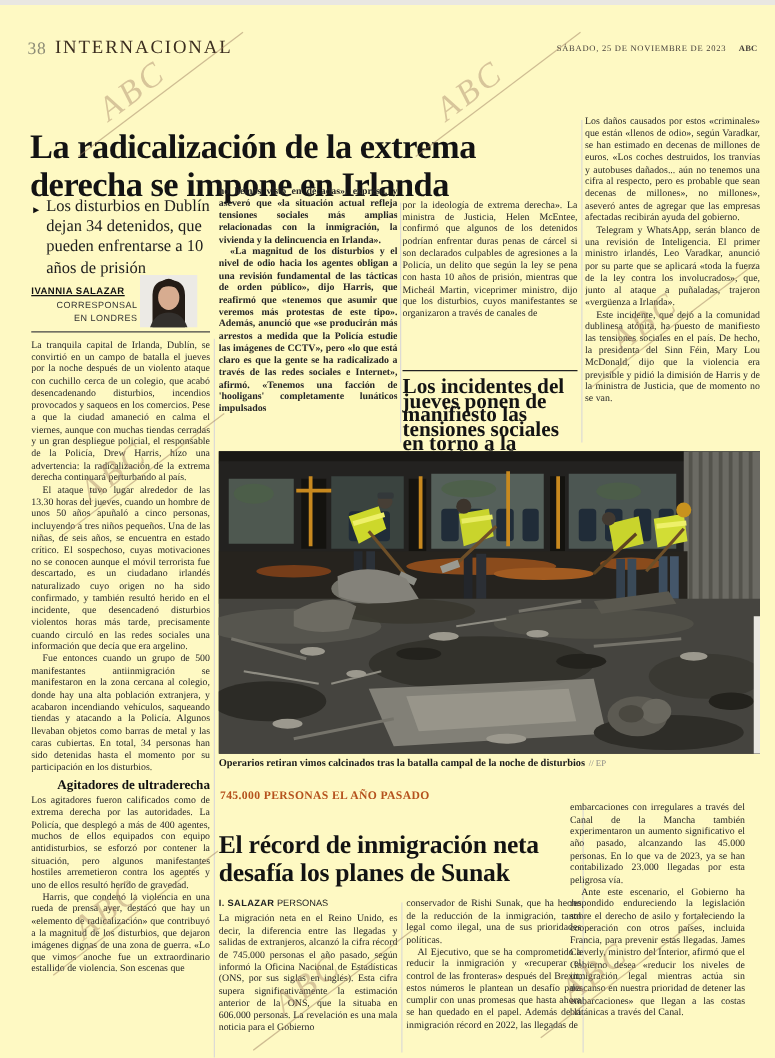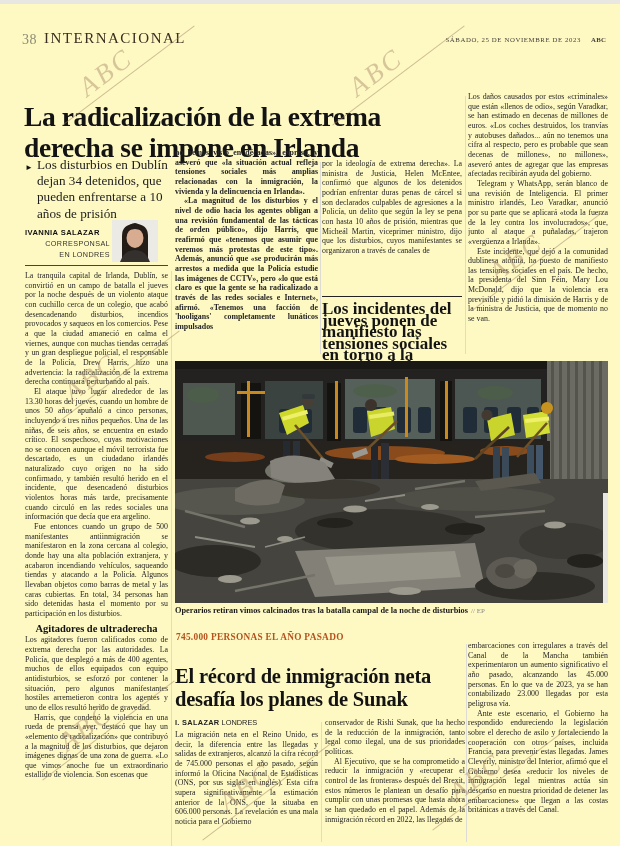--- a/index.html
+++ b/index.html
@@ -14,34 +14,34 @@
   .dateline b{margin-left:10px;letter-spacing:.2px;}
 
   
   .headline{left:24px;top:80px;width:436px;font-size:27.5px;line-height:30.5px;
             font-weight:bold;color:#131313;letter-spacing:-.4px;}
   .standfirst{left:25px;top:153px;width:150px;font-size:13.2px;line-height:16.2px;
               color:#1c1c1c;padding-left:12px;}
   .standfirst .arr{position:absolute;left:0;top:3px;font-size:8px;color:#111;}
   .byline{left:25px;top:224px;width:85px;}
   .by-name{font-family:"Liberation Sans",sans-serif;font-size:7.6px;font-weight:bold;
-           letter-spacing:.4px;color:#111;}
+           letter-spacing:.4px;color:#111;text-decoration:underline;}
   .by-role{font-family:"Liberation Sans",sans-serif;font-size:7.2px;letter-spacing:.4px;
            color:#333;margin-top:2px;text-align:right;}
   .portrait{left:112px;top:216px;width:46px;height:42px;}
   .byline-rule{left:25px;top:261px;width:143px;height:0;border-top:1px solid #444;}
 
   .body-col{font-size:7.9px;line-height:9.65px;text-align:justify;color:#262626;overflow:hidden;}
   .body-col p{margin:0;}
   .body-col p + p{text-indent:9px;}
   .col1{left:25px;top:267px;width:143px;height:575px;}
   .col2{left:175px;top:144px;width:143px;height:199px;font-weight:bold;}
   .col3{left:322px;top:155px;width:140px;height:110px;}
   .col4{left:468px;top:88px;width:140px;height:266px;}
-  .subhead{font-size:10.5px;font-weight:bold;color:#111;margin:5px 0 2px;text-align:center;}
+  .subhead{font-size:10.5px;font-weight:bold;color:#111;margin:5px 0 2px;text-align:right;}
 
   .pullquote{left:322px;top:292px;width:140px;}
   .pq-rule{width:140px;border-top:1.2px solid #222;margin-bottom:6px;}
   .pq-text{font-size:17px;line-height:11.6px;font-weight:bold;color:#141414;}
 
   
   .vrule{width:0;border-left:1px solid #dddbd5;}
 
   
   .photo{left:175px;top:357px;width:433px;height:242px;background:#3c3b37;}
@@ -50,21 +50,21 @@
   .caption .credit{color:#8a8a86;font-size:7px;margin-left:3px;}
 
   
   .kicker{left:176px;top:628px;font-size:9.3px;font-weight:bold;color:#b5521d;letter-spacing:.3px;}
   .headline2{left:175px;top:644px;width:300px;font-size:20.5px;line-height:23px;
              font-weight:bold;color:#131313;letter-spacing:-.2px;}
   .byline2{left:175px;top:714px;font-family:"Liberation Sans",sans-serif;font-size:7.4px;color:#222;}
   .byline2 b{letter-spacing:.3px;}
   .a2col1{left:175px;top:726px;width:143px;height:116px;}
   .a2col2{left:325px;top:714px;width:140px;height:128px;}
-  .a2col3{left:468px;top:637px;width:140px;height:200px;}
+  .a2col3{left:456px;top:637px;width:140px;height:200px;}
 
   
   .wm{position:absolute;width:130px;height:95px;pointer-events:none;}
   .wm::before{content:"";position:absolute;left:-14px;top:46px;width:165px;height:0;
               border-top:1.5px solid rgba(160,128,98,.5);transform:rotate(-37deg);}
   .wm span{position:absolute;left:16px;top:28px;font-family:"Liberation Serif",serif;
            font-style:italic;font-size:27px;letter-spacing:3px;color:rgba(168,134,104,.45);
            display:inline-block;transform:rotate(-37deg);}
 </style>
 </head>
@@ -293,21 +293,21 @@
   </svg>
 
   <div class="abs caption">
     <b>Operarios retiran vimos calcinados tras la batalla campal de la noche de disturbios</b><span class="credit">// EP</span>
   </div>
 
   <div class="abs kicker">745.000 PERSONAS EL AÑO PASADO</div>
   <h2 class="abs headline2">El récord de inmigración neta desafía los planes de Sunak</h2>
   <div class="abs byline2">
     <b>I. SALAZAR</b>
-    <span>LONDRES</span>
+    <span>PERSONAS</span>
   </div>
 
   <div class="abs body-col a2col1">
     <p>La migración neta en el Reino Unido, es decir, la diferencia entre las llegadas y salidas de extranjeros, alcanzó la cifra récord de 745.000 personas el año pasado, según informó la Oficina Nacional de Estadísticas (ONS, por sus siglas en inglés). Esta cifra supera significativamente la estimación anterior de la ONS, que la situaba en 606.000 personas. La revelación es una mala noticia para el Gobierno</p>
   </div>
   <div class="abs body-col a2col2">
     <p>conservador de Rishi Sunak, que ha hecho de la reducción de la inmigración, tanto legal como ilegal, una de sus prioridades políticas.</p>
     <p>Al Ejecutivo, que se ha comprometido a reducir la inmigración y «recuperar el control de las fronteras» después del Brexit, estos números le plantean un desafío para cumplir con unas promesas que hasta ahora se han quedado en el papel. Además de la inmigración récord en 2022, las llegadas de</p>
   </div>
   <div class="abs body-col a2col3">

